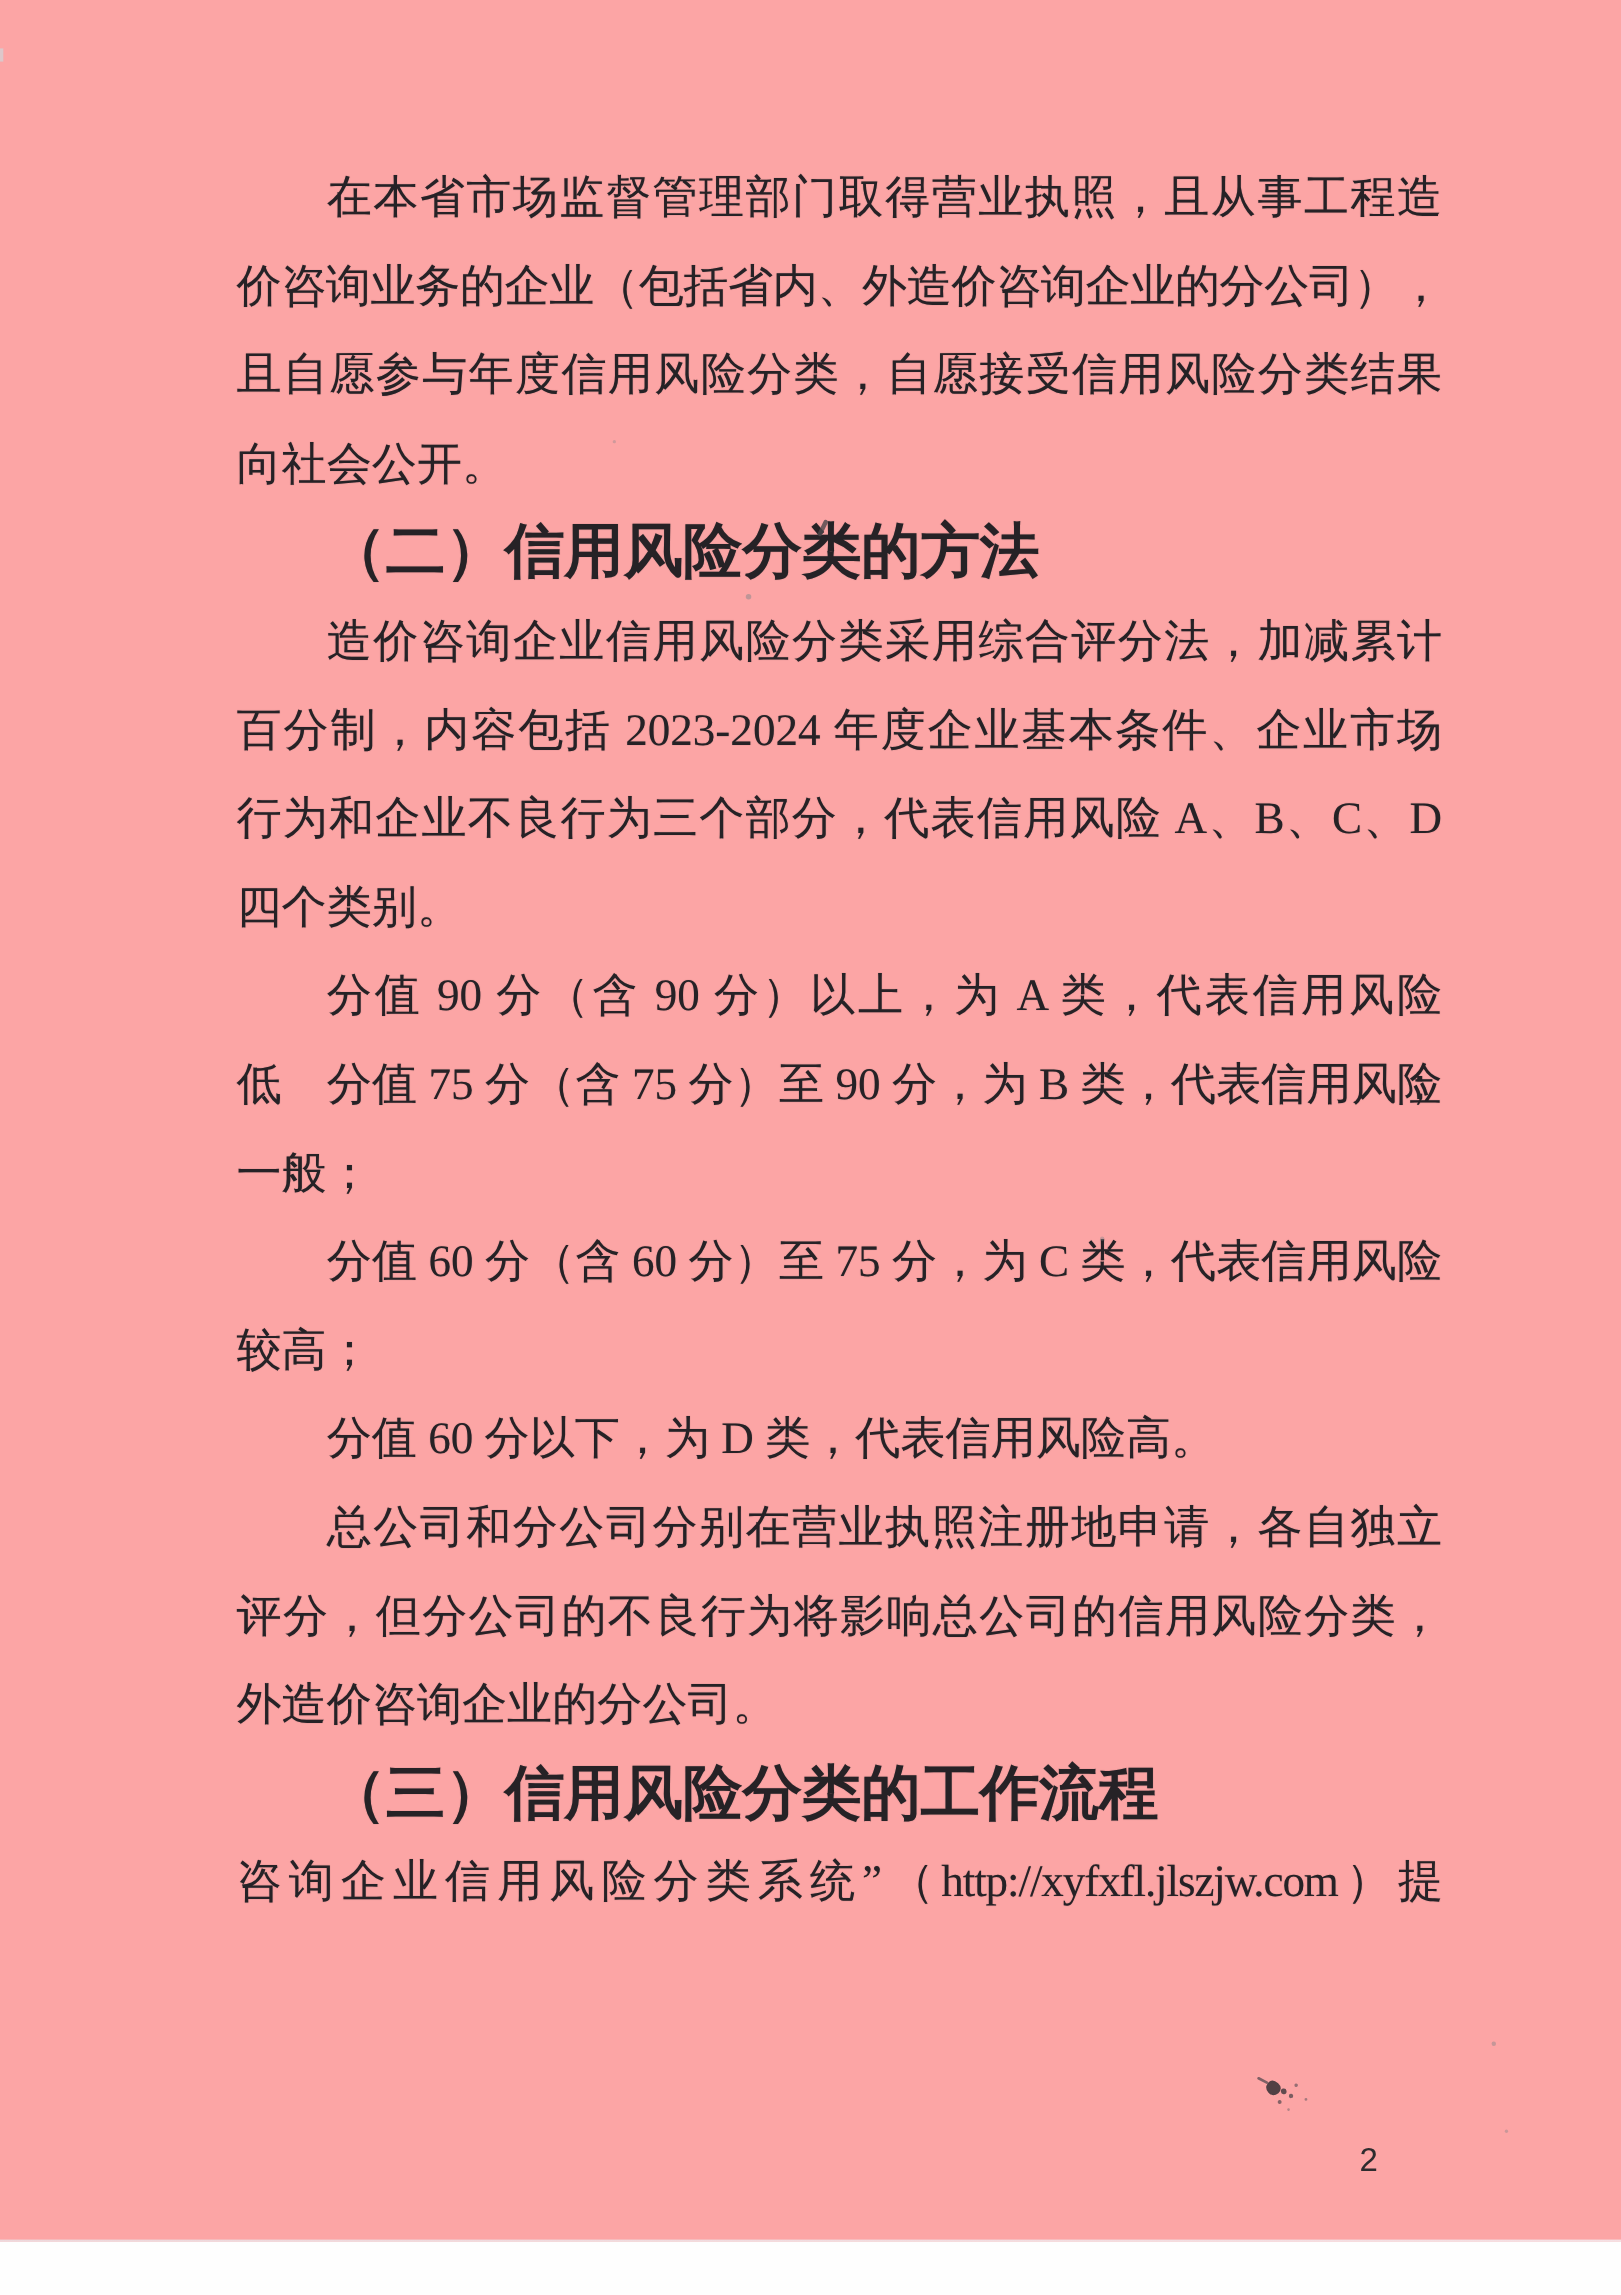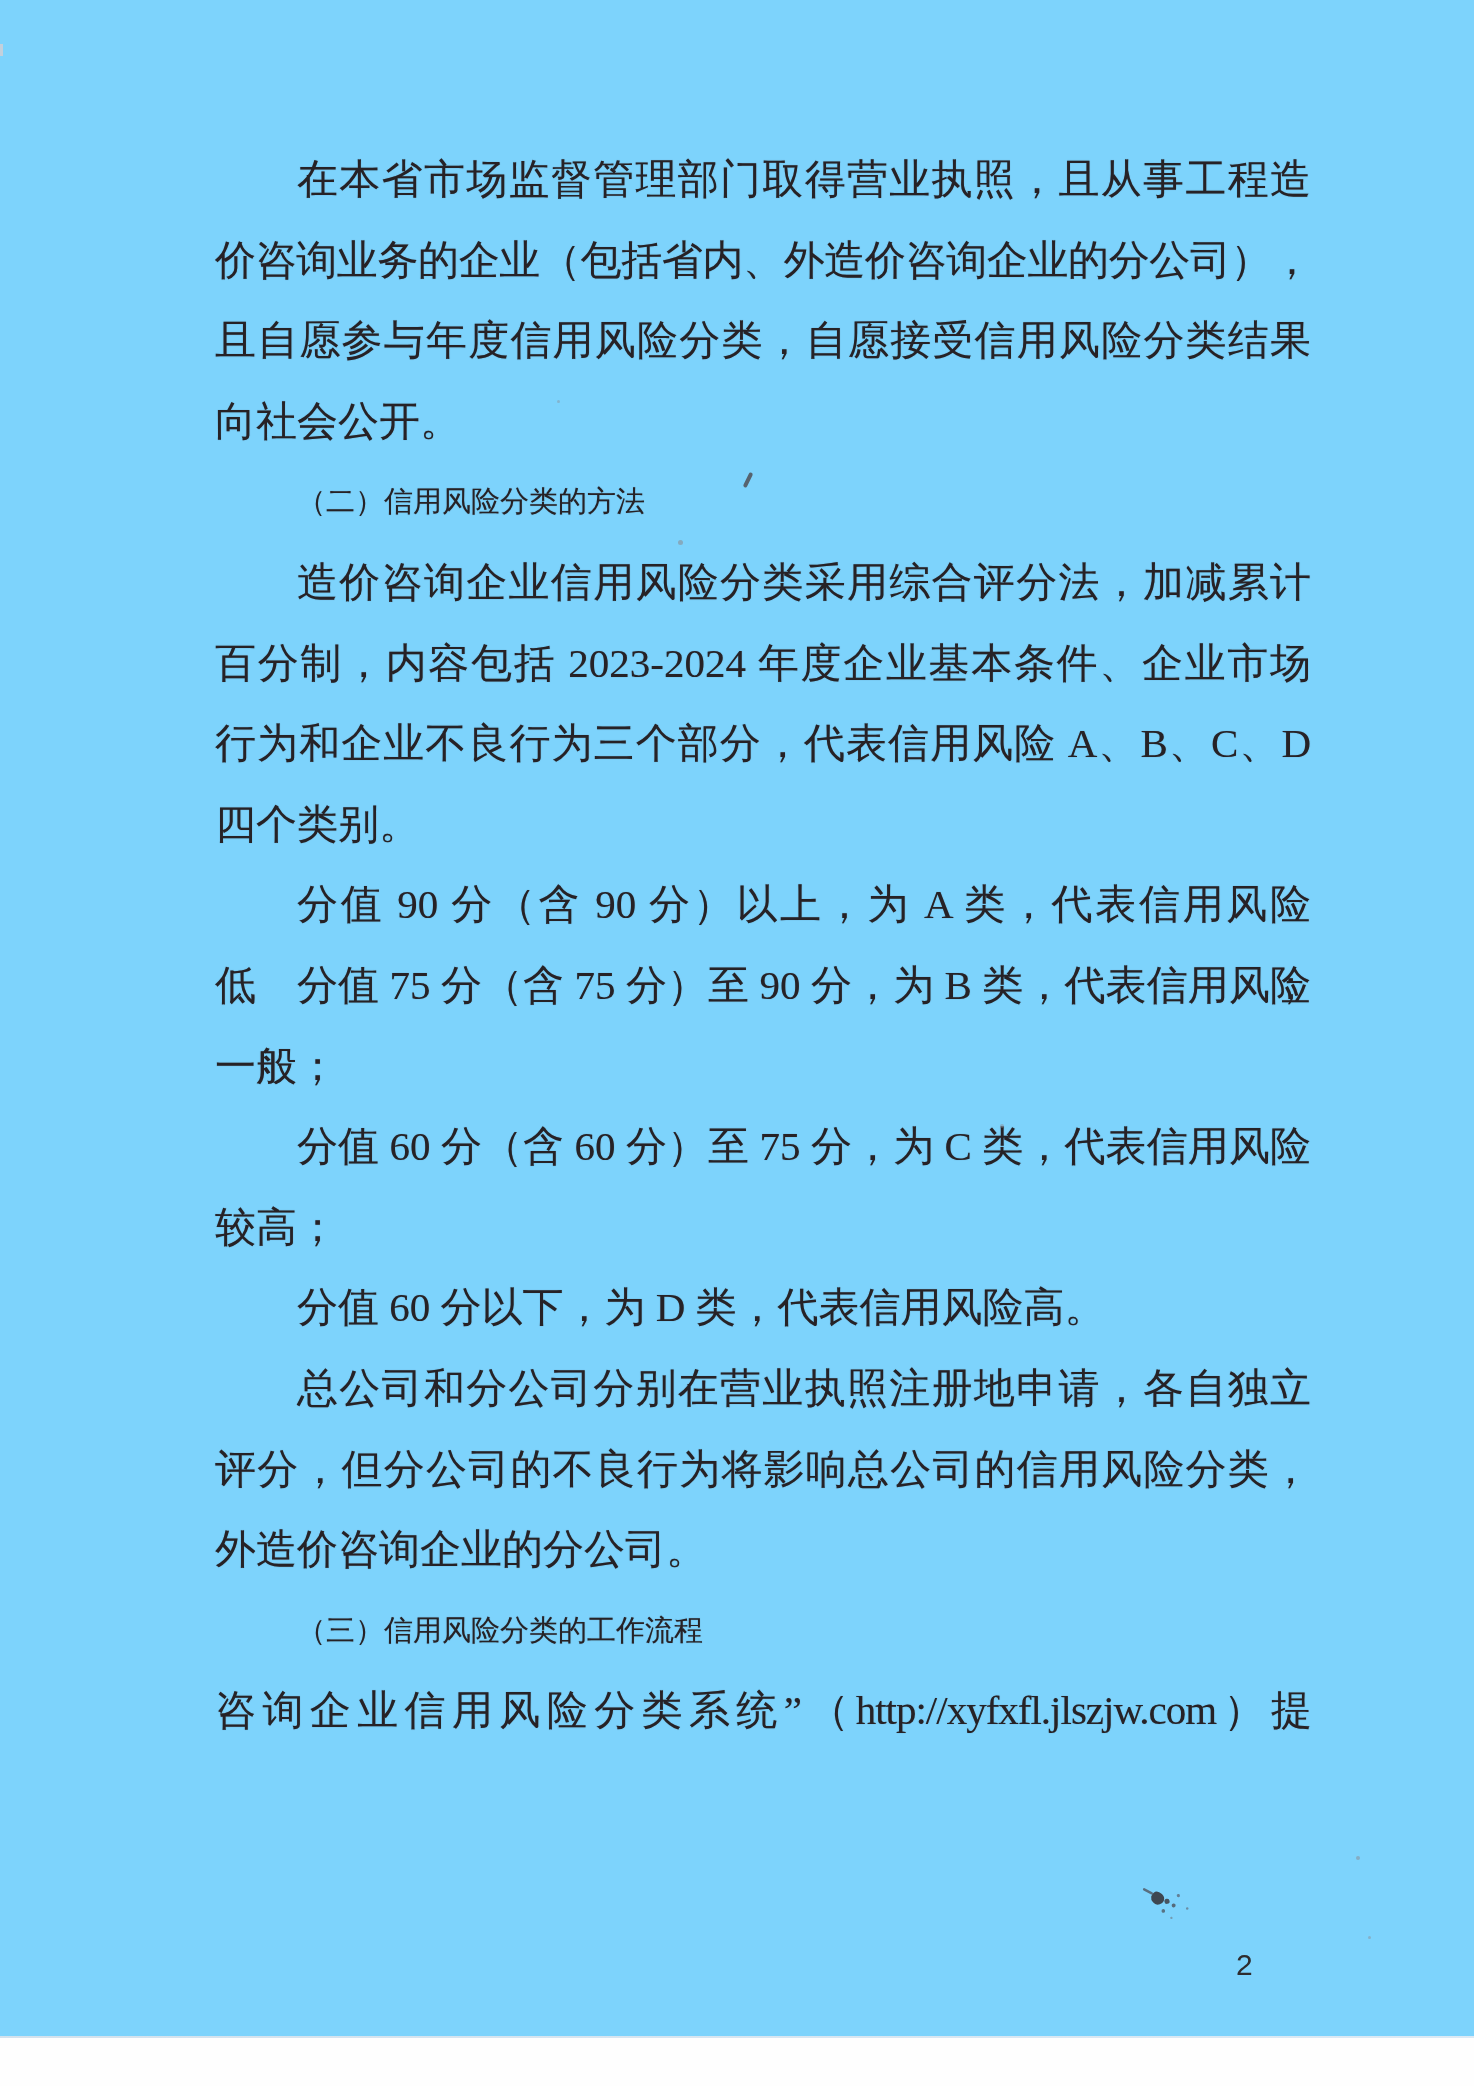--- a/index.html
+++ b/index.html
@@ -9,21 +9,21 @@
     height: 2086px;
     background: #fcfafa;
     overflow: hidden;
     position: relative;
   }
   .page {
     position: absolute;
     left: 0; top: 0;
     width: 1474px;
     height: 2086px;
-    background: #7dd3fc;
+    background: #fca5a5;
   }
   
   .scan-edge {
     position: absolute;
     left: 0;
     top: 2036px;
     width: 100%;
     height: 2px;
     background: linear-gradient(to right, #e9e5e9, #f3eff3);
     opacity: 0.8;
@@ -58,22 +58,22 @@
     height: 80.6px;
     line-height: 80.6px;
     font-size: 41px;
   }
   .j {
     text-align: justify;
     text-align-last: justify;
   }
   .indent { text-indent: 82px; }
   .h {
-    font-weight: normal;
-    font-size: 29px;
+    font-weight: bold;
+    font-size: 54px;
   }
   .tight  { letter-spacing: -1.2px; }
   .tight2 { letter-spacing: -1px; }
   .page-num {
     position: absolute;
     left: 1236px;
     top: 1950px;
     font-family: "Liberation Sans", "DejaVu Sans", sans-serif;
     font-size: 30px;
     line-height: 30px;

